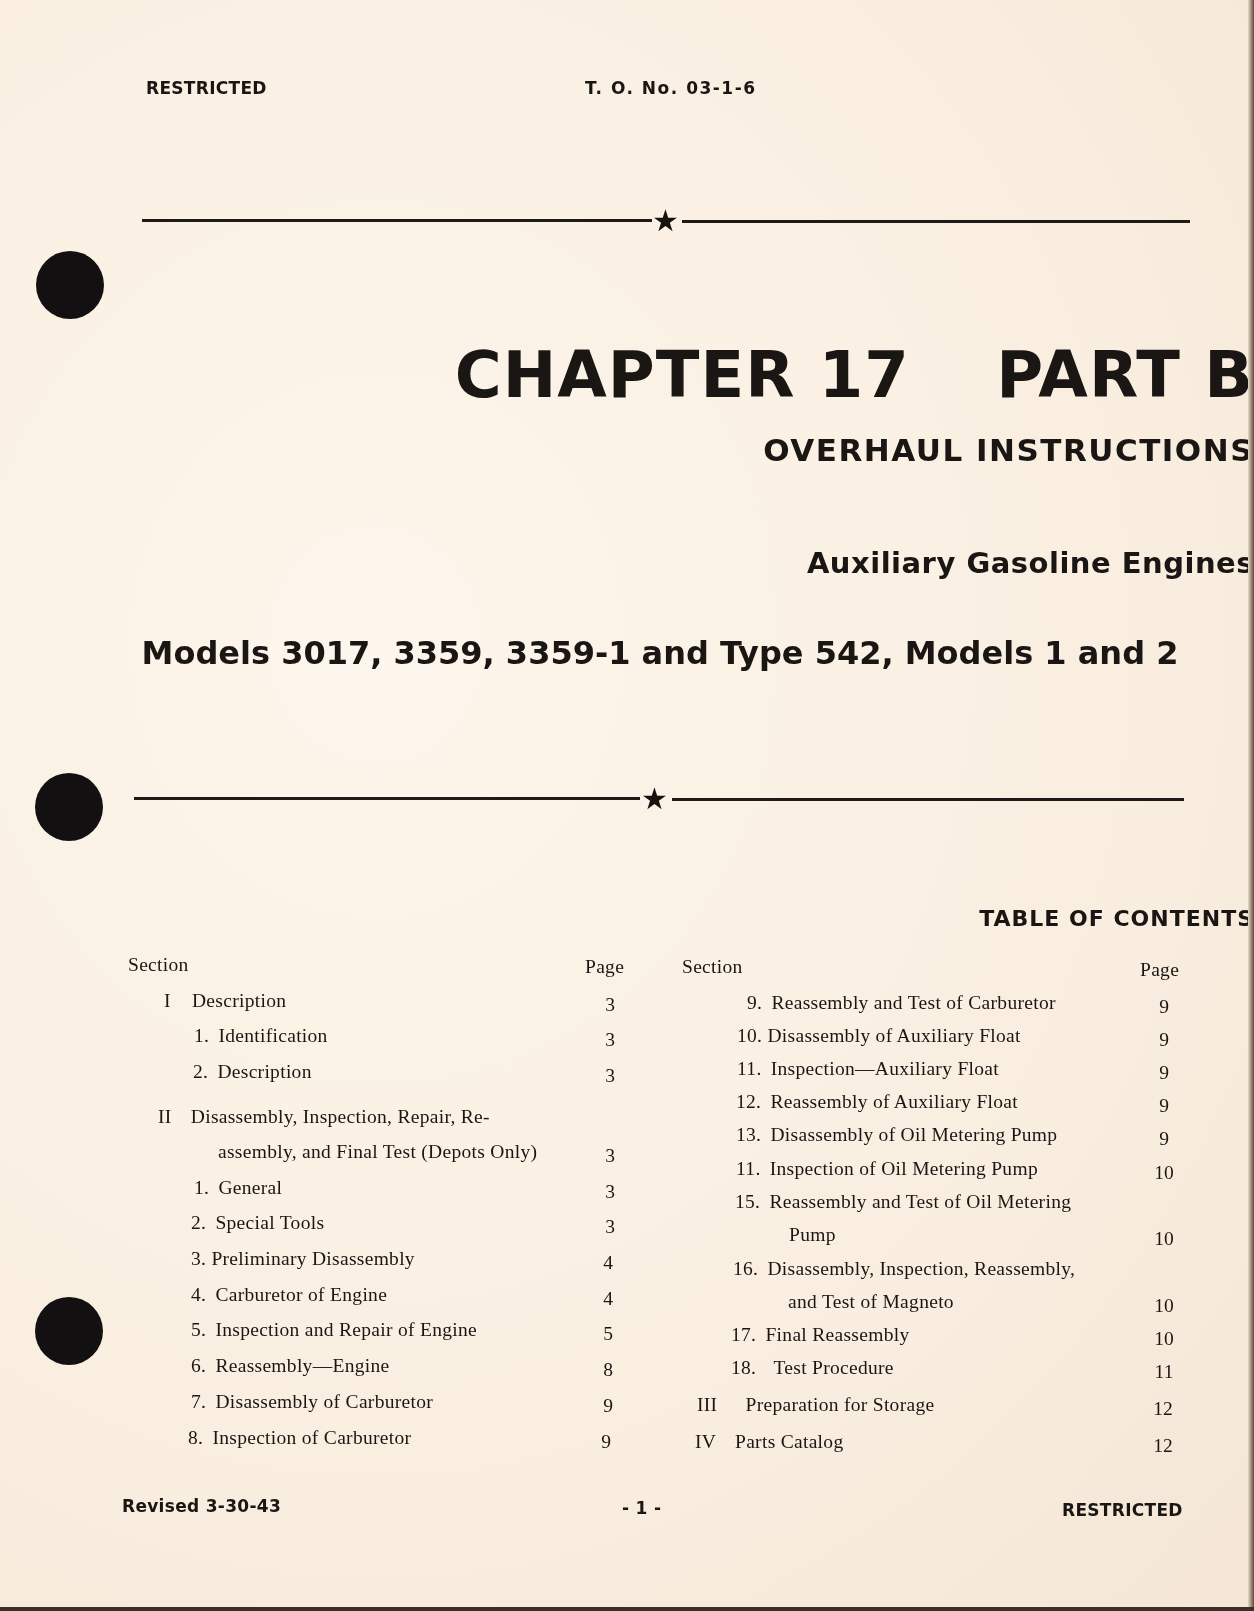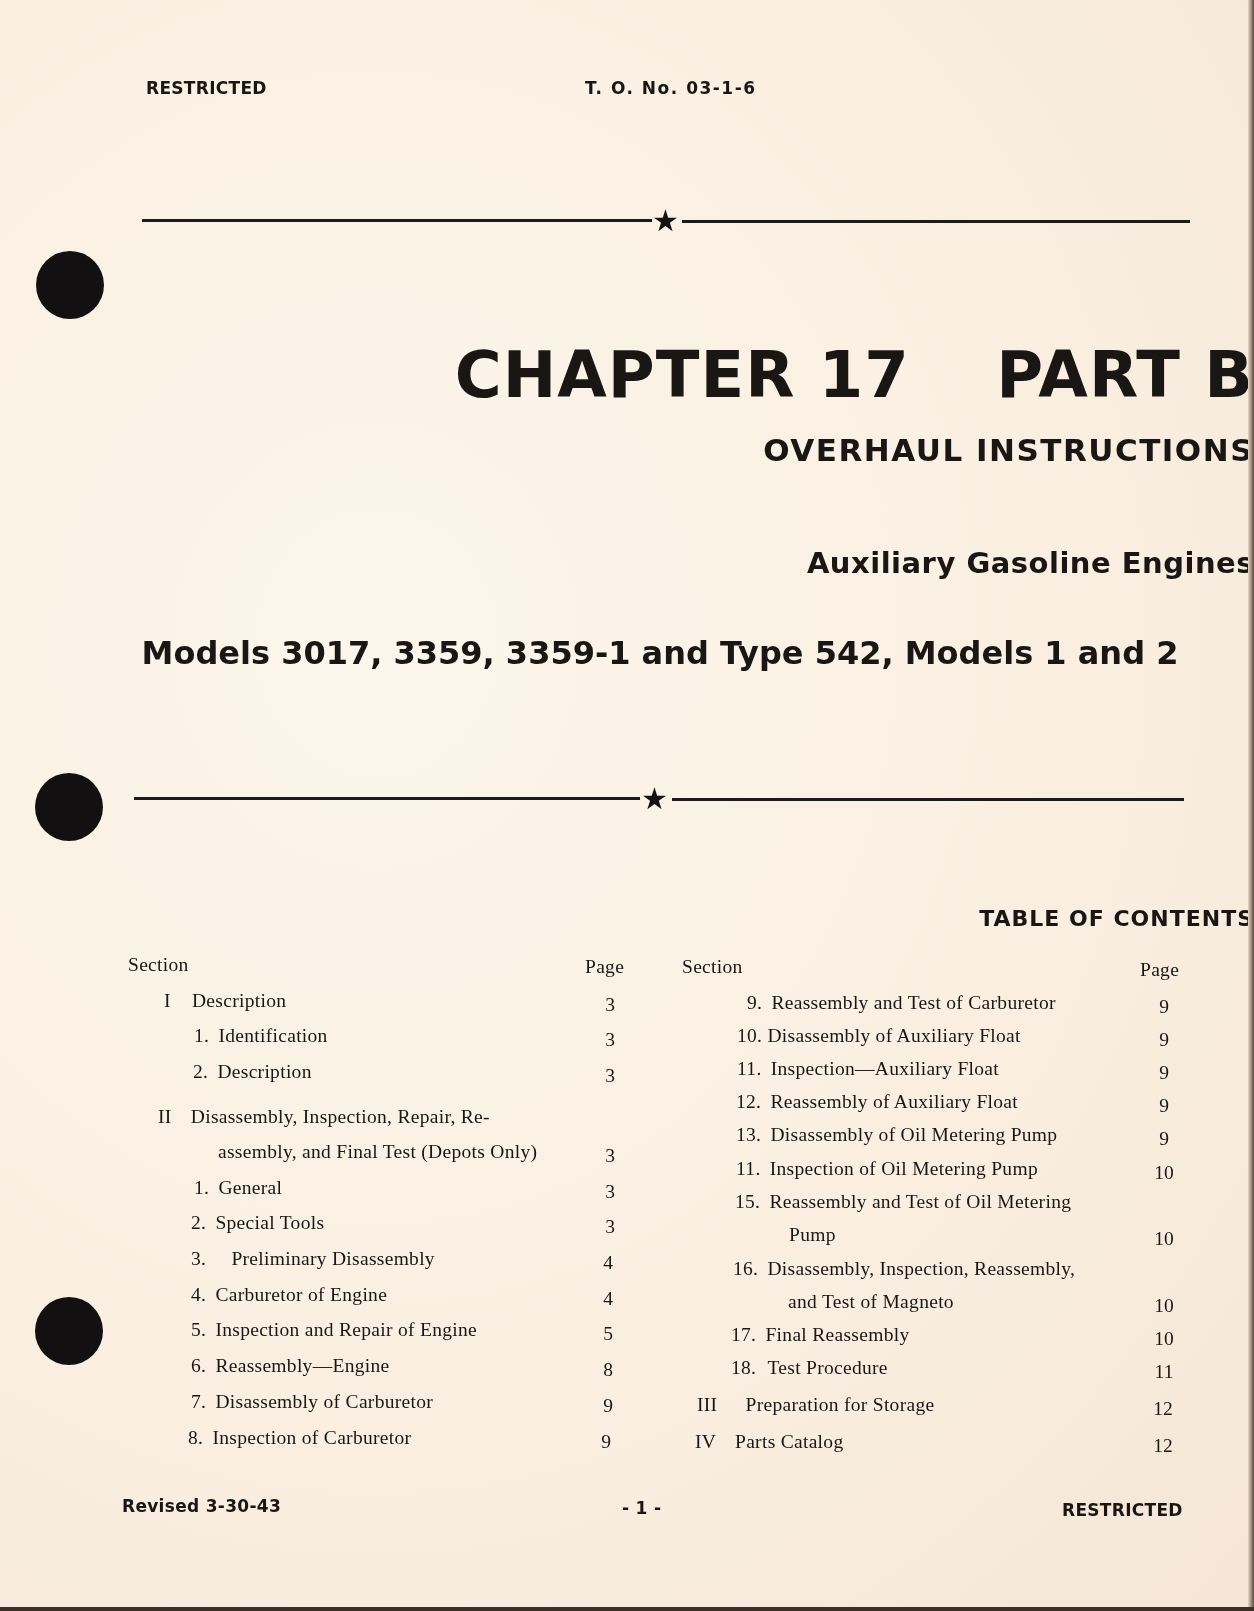--- a/index.html
+++ b/index.html
@@ -93,21 +93,21 @@
   <div class="pg serif" style="left:590px; top:1181px;">3</div>
 
   <div class="toc-row serif" style="left:191px; top:1212px;">
     <span>2.</span>
     <span style="margin-left:4px;">Special Tools</span>
   </div>
   <div class="pg serif" style="left:590px; top:1216px;">3</div>
 
   <div class="toc-row serif" style="left:191px; top:1248px;">
     <span>3.</span>
-    <span style="margin-left:20px;">Preliminary Disassembly</span>
+    <span style="margin-left:0;">Preliminary Disassembly</span>
   </div>
   <div class="pg serif" style="left:588px; top:1252px;">4</div>
 
   <div class="toc-row serif" style="left:191px; top:1284px;">
     <span>4.</span>
     <span style="margin-left:4px;">Carburetor of Engine</span>
   </div>
   <div class="pg serif" style="left:588px; top:1288px;">4</div>
 
   <div class="toc-row serif" style="left:191px; top:1319px;">
@@ -194,21 +194,21 @@
   <div class="pg serif" style="left:1144px; top:1295px;">10</div>
 
   <div class="toc-row serif" style="left:731px; top:1324px;">
     <span>17.</span>
     <span style="margin-left:4px;">Final Reassembly</span>
   </div>
   <div class="pg serif" style="left:1144px; top:1328px;">10</div>
 
   <div class="toc-row serif" style="left:731px; top:1357px;">
     <span>18.</span>
-    <span style="margin-left:6px;">Test Procedure</span>
+    <span style="margin-left:12px;">Test Procedure</span>
   </div>
   <div class="pg serif" style="left:1144px; top:1361px;">11</div>
 
   <div class="toc-row serif" style="left:697px; top:1394px;">
     <span>III</span>
     <span style="margin-left:23px;">Preparation for Storage</span>
   </div>
   <div class="pg serif" style="left:1143px; top:1398px;">12</div>
 
   <div class="toc-row serif" style="left:695px; top:1431px;">

